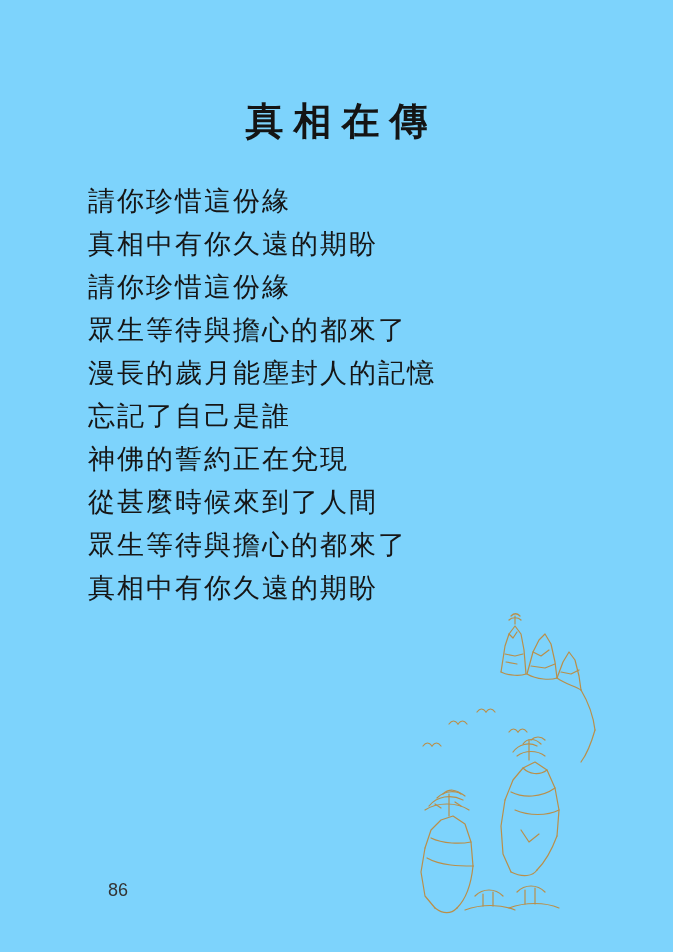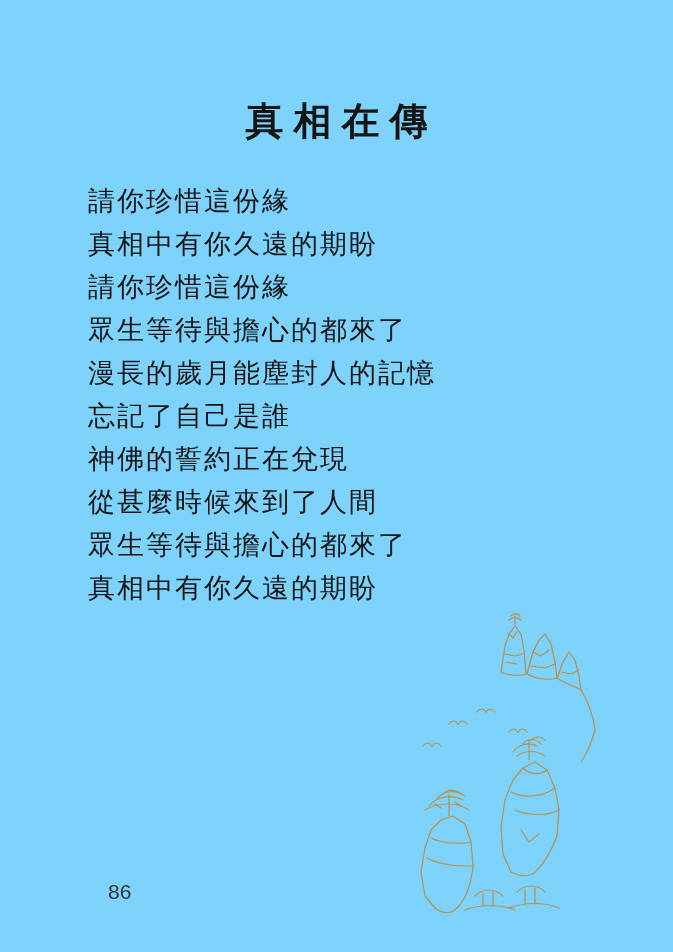--- a/index.html
+++ b/index.html
@@ -49,21 +49,21 @@
     letter-spacing: 2px;
     color: #161616;
     white-space: nowrap;
     font-family: Liberation Mono, monospace;
   }
 
   .page-number {
     position: absolute;
     left: 108px;
     top: 880px;
-    font-size: 21px;
+    font-size: 18px;
     color: #333333;
     font-family: "Liberation Sans", sans-serif;
   }
 
   .artwork {
     position: absolute;
     right: 18px;
     bottom: 28px;
     width: 250px;
     height: 320px;

